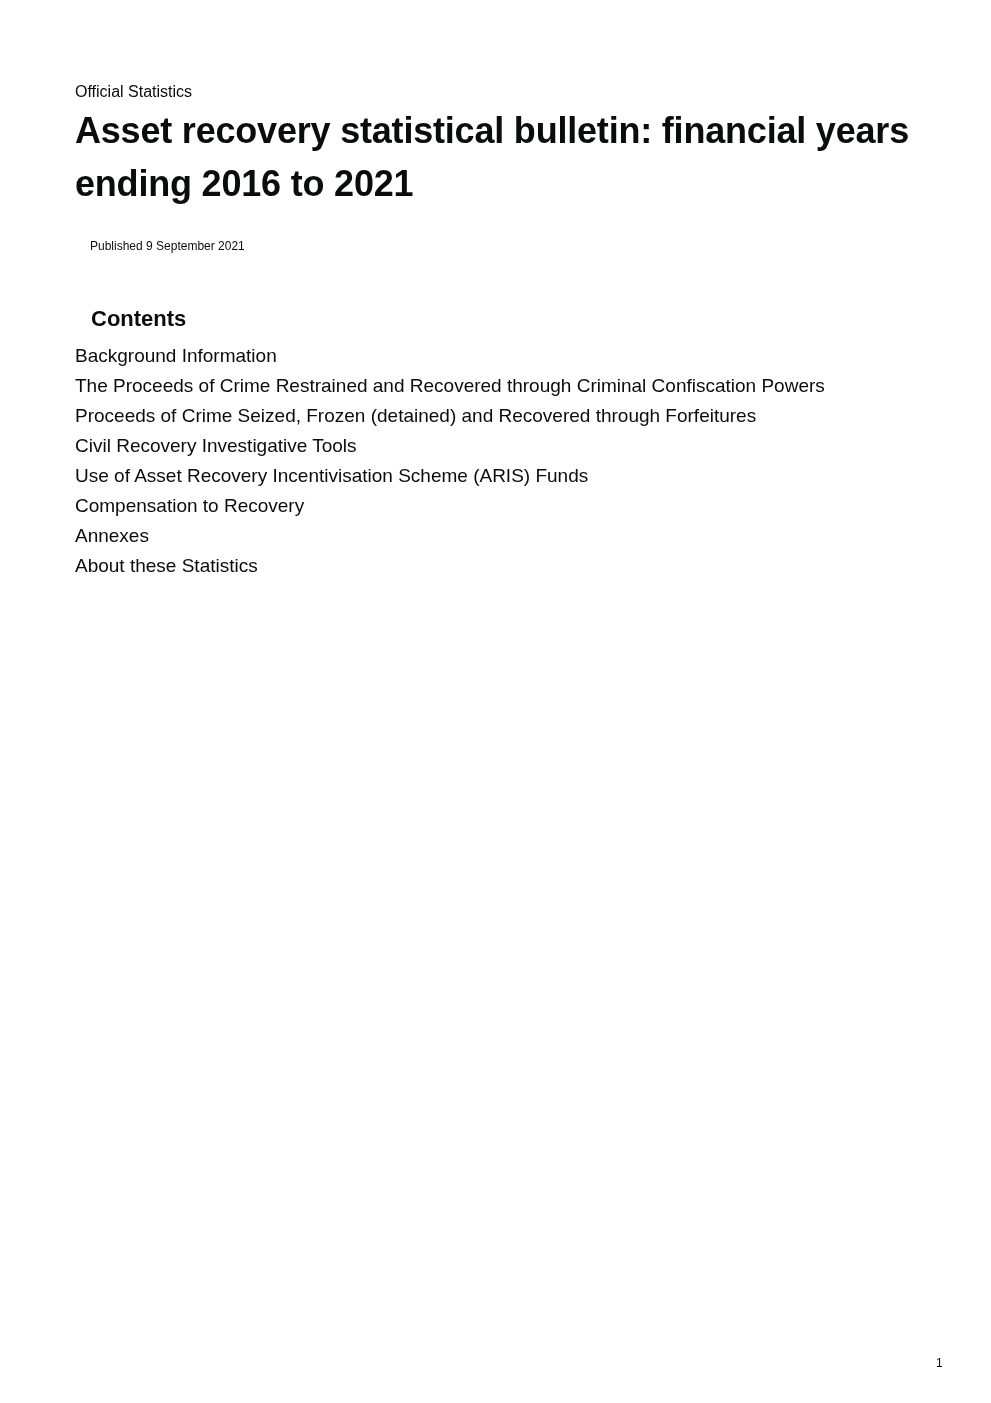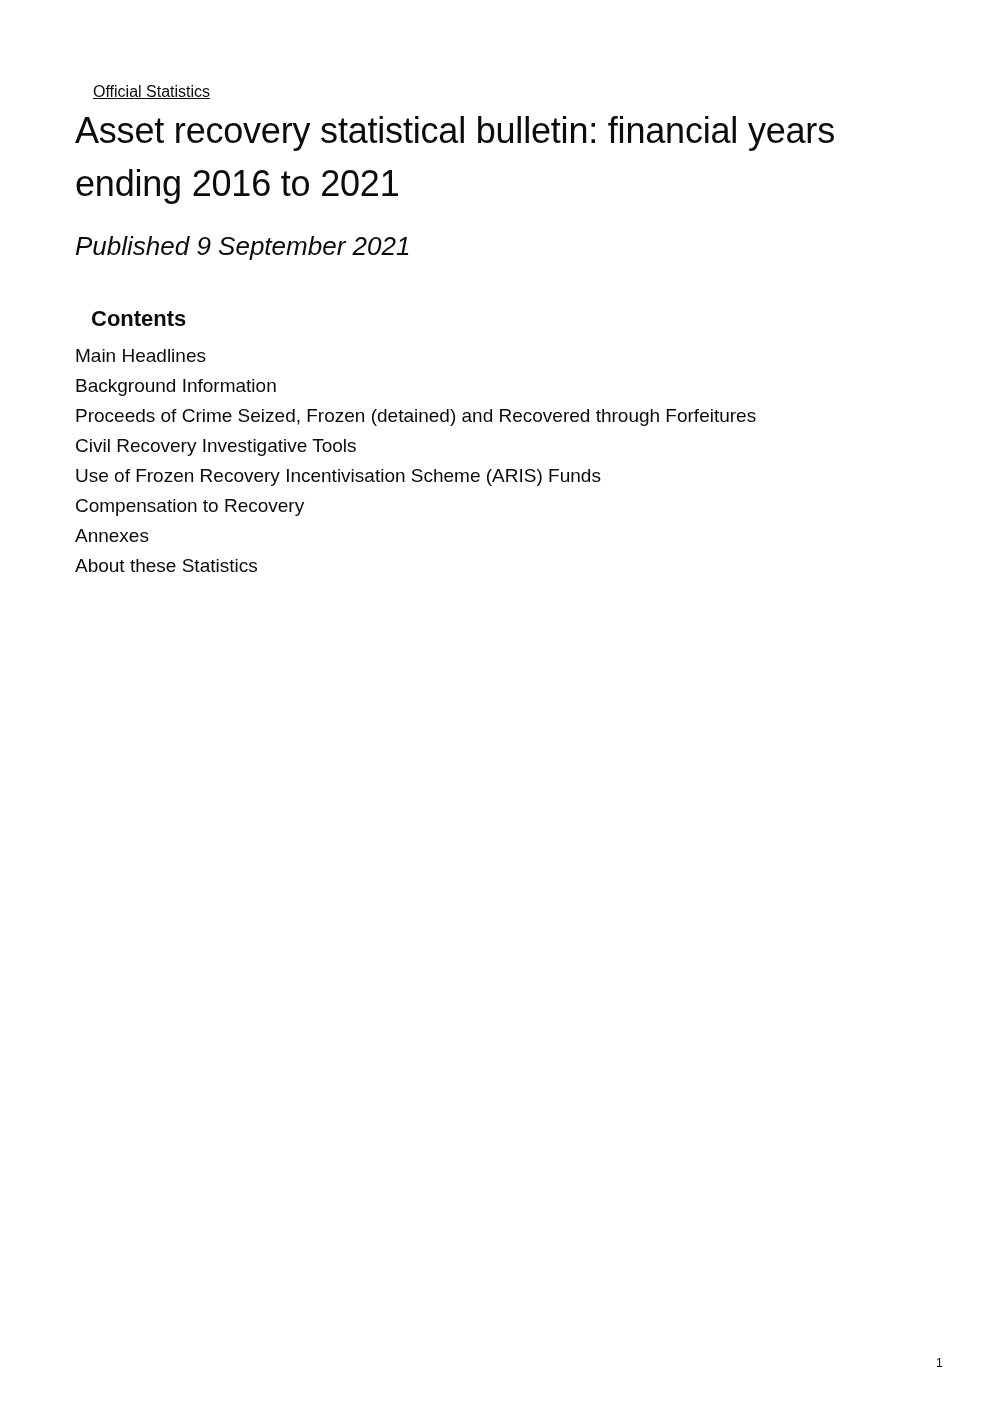--- a/index.html
+++ b/index.html
@@ -17,45 +17,43 @@
     }
     .page {
       position: absolute;
       left: 75px;
       top: 0;
       width: 860px;
     }
     .kicker {
       position: absolute;
       top: 82px;
-      left: 18px;
+      left: 0;
       font-size: 16px;
       line-height: 20px;
       white-space: nowrap;
-      text-decoration: underline;
     }
     .title {
       position: absolute;
       top: 104px;
       left: 0;
       margin: 0;
       font-size: 36px;
-      font-weight: normal;
+      font-weight: bold;
       line-height: 53px;
       letter-spacing: -0.2px;
       width: 840px;
     }
     .published {
       position: absolute;
       top: 235px;
-      left: 0;
-      font-size: 26px;
+      left: 15px;
+      font-size: 12px;
       line-height: 22px;
       white-space: nowrap;
-      font-style: italic;
     }
     .contents-heading {
       position: absolute;
       top: 290px;
       left: 0;
       margin: 16px;
       font-size: 22px;
       font-weight: bold;
       line-height: 26px;
     }
@@ -84,24 +82,24 @@
   </style>
 </head>
 <body>
 
 <div class="page">
   <div class="kicker">Official Statistics</div>
   <h1 class="title">Asset recovery statistical bulletin: financial years ending 2016 to 2021</h1>
   <div class="published">Published 9 September 2021</div>
   <h2 class="contents-heading">Contents</h2>
   <ul class="contents-list">
-    <li>Main Headlines</li>
     <li>Background Information</li>
+    <li>The Proceeds of Crime Restrained and Recovered through Criminal Confiscation Powers</li>
     <li>Proceeds of Crime Seized, Frozen (detained) and Recovered through Forfeitures</li>
     <li>Civil Recovery Investigative Tools</li>
-    <li>Use of Frozen Recovery Incentivisation Scheme (ARIS) Funds</li>
+    <li>Use of Asset Recovery Incentivisation Scheme (ARIS) Funds</li>
     <li>Compensation to Recovery</li>
     <li>Annexes</li>
     <li>About these Statistics</li>
   </ul>
 </div>
 
 <div class="page-number">1</div>
 
 </body></html>

